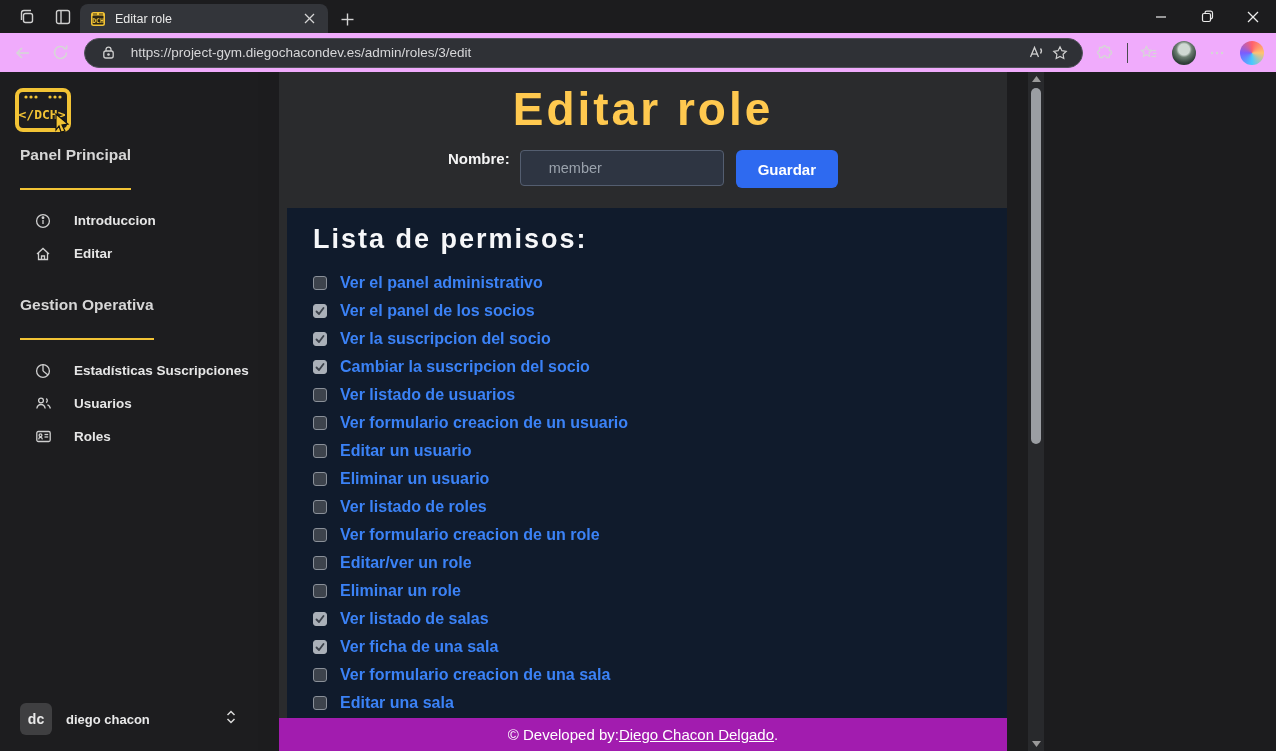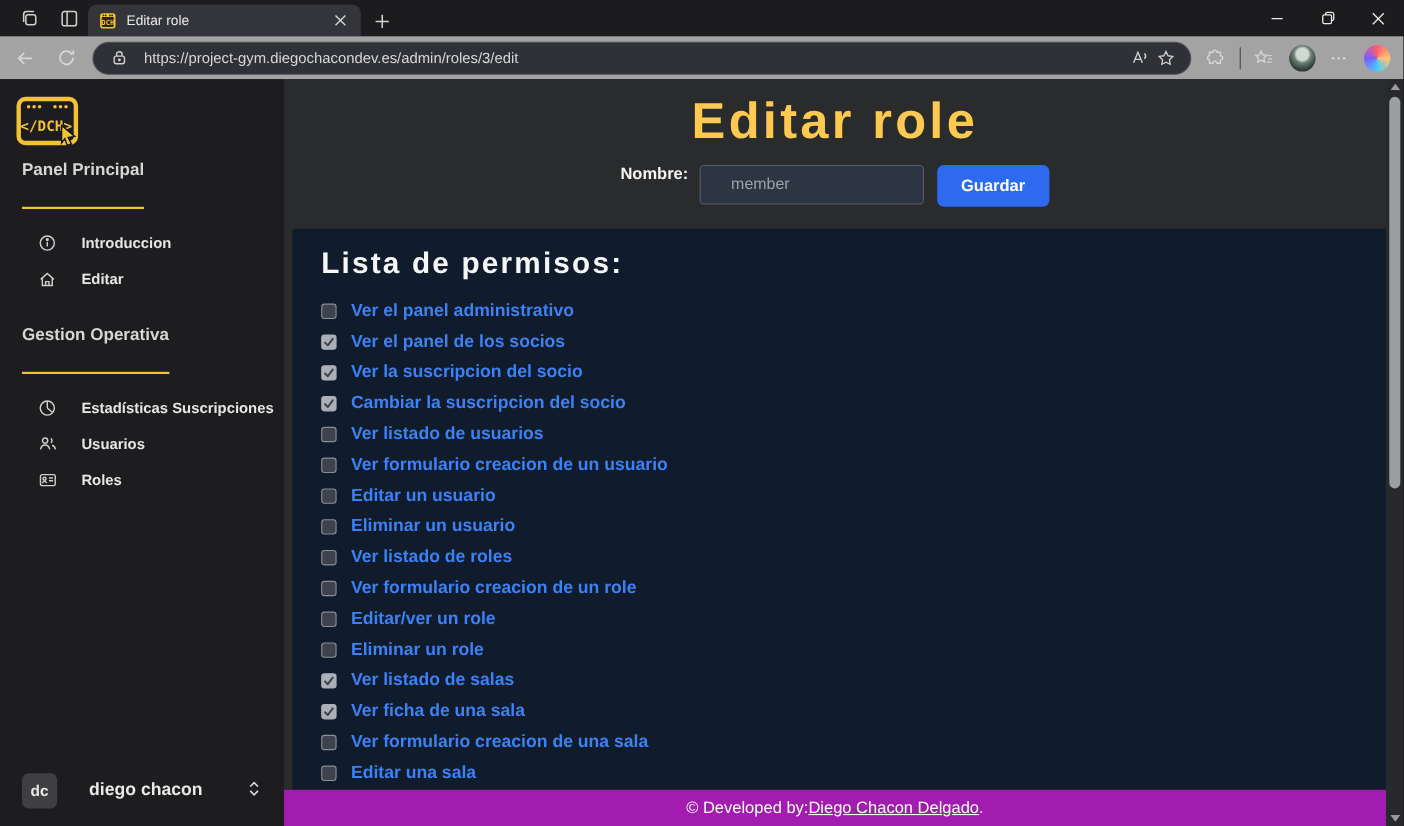--- a/index.html
+++ b/index.html
@@ -11,53 +11,53 @@
   .titlebar { position:absolute; left:0; top:0; width:1276px; height:33px; background:#1c1c1e; }
   .tb-icon { position:absolute; top:6px; width:22px; height:22px; display:flex; align-items:center; justify-content:center; color:#cfcfcf; }
   .tab { position:absolute; left:80px; top:4px; width:248px; height:29px; background:#33353a;
          border-radius:8px 8px 0 0; display:flex; align-items:center; padding:0 10px; }
   .tab-title { color:#e9e9e9; font-size:12.5px; margin-left:9px; flex:1; white-space:nowrap; overflow:hidden; }
   .tab-close { width:18px; height:18px; display:flex; align-items:center; justify-content:center; color:#d4d4d4; border-radius:4px; }
   .newtab-btn { position:absolute; left:336px; top:8px; width:22px; height:22px; display:flex; align-items:center; justify-content:center; color:#d4d4d4; }
   .win-controls { position:absolute; right:0; top:0; height:33px; display:flex; }
   .win-btn { width:46px; height:33px; display:flex; align-items:center; justify-content:center; color:#eaeaea; }
 
-  .toolbar { position:absolute; left:0; top:33px; width:1276px; height:39px; background:#a3a3a3;
+  .toolbar { position:absolute; left:0; top:33px; width:1276px; height:39px; background:#f0abfc;
              display:flex; align-items:center; }
   .nav-btn { width:30px; height:30px; display:flex; align-items:center; justify-content:center; color:#d6d6d6; margin-left:8px; }
   .url-pill { position:relative; margin-left:8px; width:1002px; height:30px; border:1px solid #50525a;
               background:#2f3136; border-radius:15px; display:flex; align-items:center; padding:0 10px 0 12px; }
   .url-text { color:#d7d7d9; font-size:13.5px; margin-left:10px; flex:1; white-space:nowrap; overflow:hidden; }
   .pill-icon { width:24px; height:24px; display:flex; align-items:center; justify-content:center; color:#cfcfcf; }
   .bar-icon { width:26px; height:26px; display:flex; align-items:center; justify-content:center; color:#d6d6d6; margin-left:8px; }
   .divider { width:1px; height:20px; background:#4a4b4f; margin-left:10px; }
   .avatar-photo { width:24px; height:24px; border-radius:50%; margin-left:10px;
                   background:radial-gradient(circle at 50% 35%, #cfd8d2 0 28%, #6d7f72 40%, #31403a 70%, #1e2a26 100%); }
   .copilot { width:24px; height:24px; border-radius:50%; margin:0 12px 0 10px;
              background:conic-gradient(#ff5f6d,#ffc371,#47c9ff,#7a5cff,#ff5f6d); }
 
   
-  .app { position:absolute; left:0; top:72px; width:1276px; height:679px; display:flex; }
+  .app { position:absolute; left:0; top:72px; width:1044px; height:679px; display:flex;gap:21px; }
   .sidebar { position:relative; width:258px; height:679px; background:#1d1d1f; flex:none; }
   .main { position:relative; flex:1; background:#2a2b2d; display:flex; flex-direction:column; overflow:hidden; }
   .scrollcol { position:relative; width:16px; background:#28292c; flex:none; }
 
   
   .logo { position:absolute; left:14px; top:14px; }
   .side-section-title { display:inline-block; color:#d6d6d6; font-size:15.5px; font-weight:bold;
                         padding-bottom:24px; border-bottom:2.5px solid #f2c335; margin:0 0 0 20px; }
   .sec1 { margin-top:74px; } .sec2 { margin-top:26px; }
   .side-item { display:flex; align-items:center; height:33px; padding-left:34px; color:#e6e6e6; cursor:pointer; }
   .side-item .lbl { font-size:13.5px; font-weight:600; margin-left:22px; }
   .side-item .ic { width:18px; height:18px; color:#cfcfcf; display:flex; align-items:center; justify-content:center; }
   .side-items { margin-top:14px; }
   .user-row { position:absolute; left:20px; bottom:16px; width:218px; display:flex; align-items:center; }
   .user-avatar { width:32px; height:32px; background:#3f3f41; color:#e9e9e9; border-radius:6px;
                  font-size:14px; font-weight:bold; display:flex; align-items:center; justify-content:center; }
-  .user-name { color:#e9e9e9; font-size:16px; font-weight:bold; margin-left:29px; flex:1; }
+  .user-name { color:#e9e9e9; font-size:13px; font-weight:bold; margin-left:14px; flex:1; }
   .user-caret { color:#d9d9d9; }
 
   
   .content-header { height:136px; flex:none; position:relative; }
   .page-title { text-align:center; margin-top:10px; font-size:46px; font-weight:bold; color:#ffc94f;
                 letter-spacing:3px; }
   .form-row { display:flex; align-items:flex-start; justify-content:center; margin-top:14px; gap:8px; }
   .name-label { color:#f4f4f4; font-size:15px; font-weight:bold; margin-right:2px; }
   .name-input { width:204px; height:36px; background:#2e3542; border:1px solid #545e70; border-radius:4px;
                 color:#9aa2ac; font-size:14.5px; padding-left:28px; font-family:"Liberation Sans",sans-serif; }

